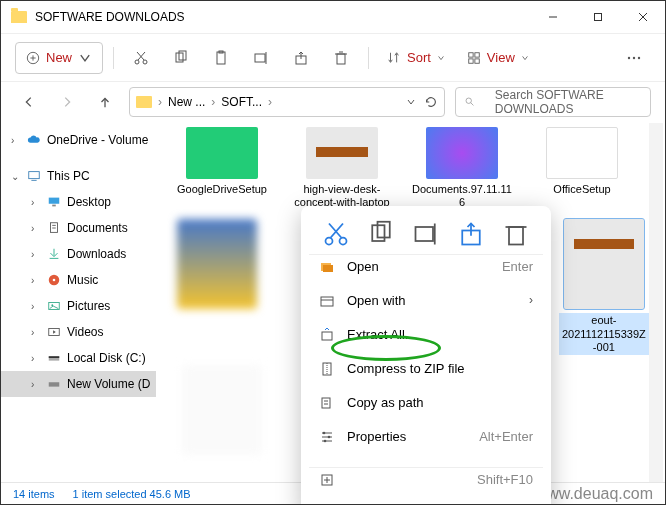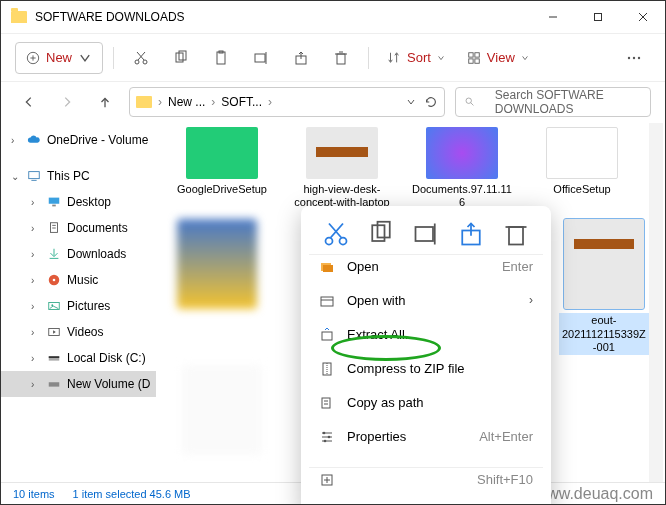--- a/index.html
+++ b/index.html
@@ -447,16 +447,16 @@
         <line x1="8" y1="5" x2="8" y2="11" stroke="#555"></line>
         <line x1="5" y1="8" x2="11" y2="8" stroke="#555"></line>
       </svg>
       <span class="rtxt">Shift+F10</span>
     </div>
 </div>
 
 <div class="highlight-ring"></div>
 
 <div class="status">
-  <span>10 items</span>
+  <span>14 items</span>
   <span>1 item selected  45.6 MB</span>
   <span class="src">www.deuaq.com</span>
 </div>
 
 </body></html>

